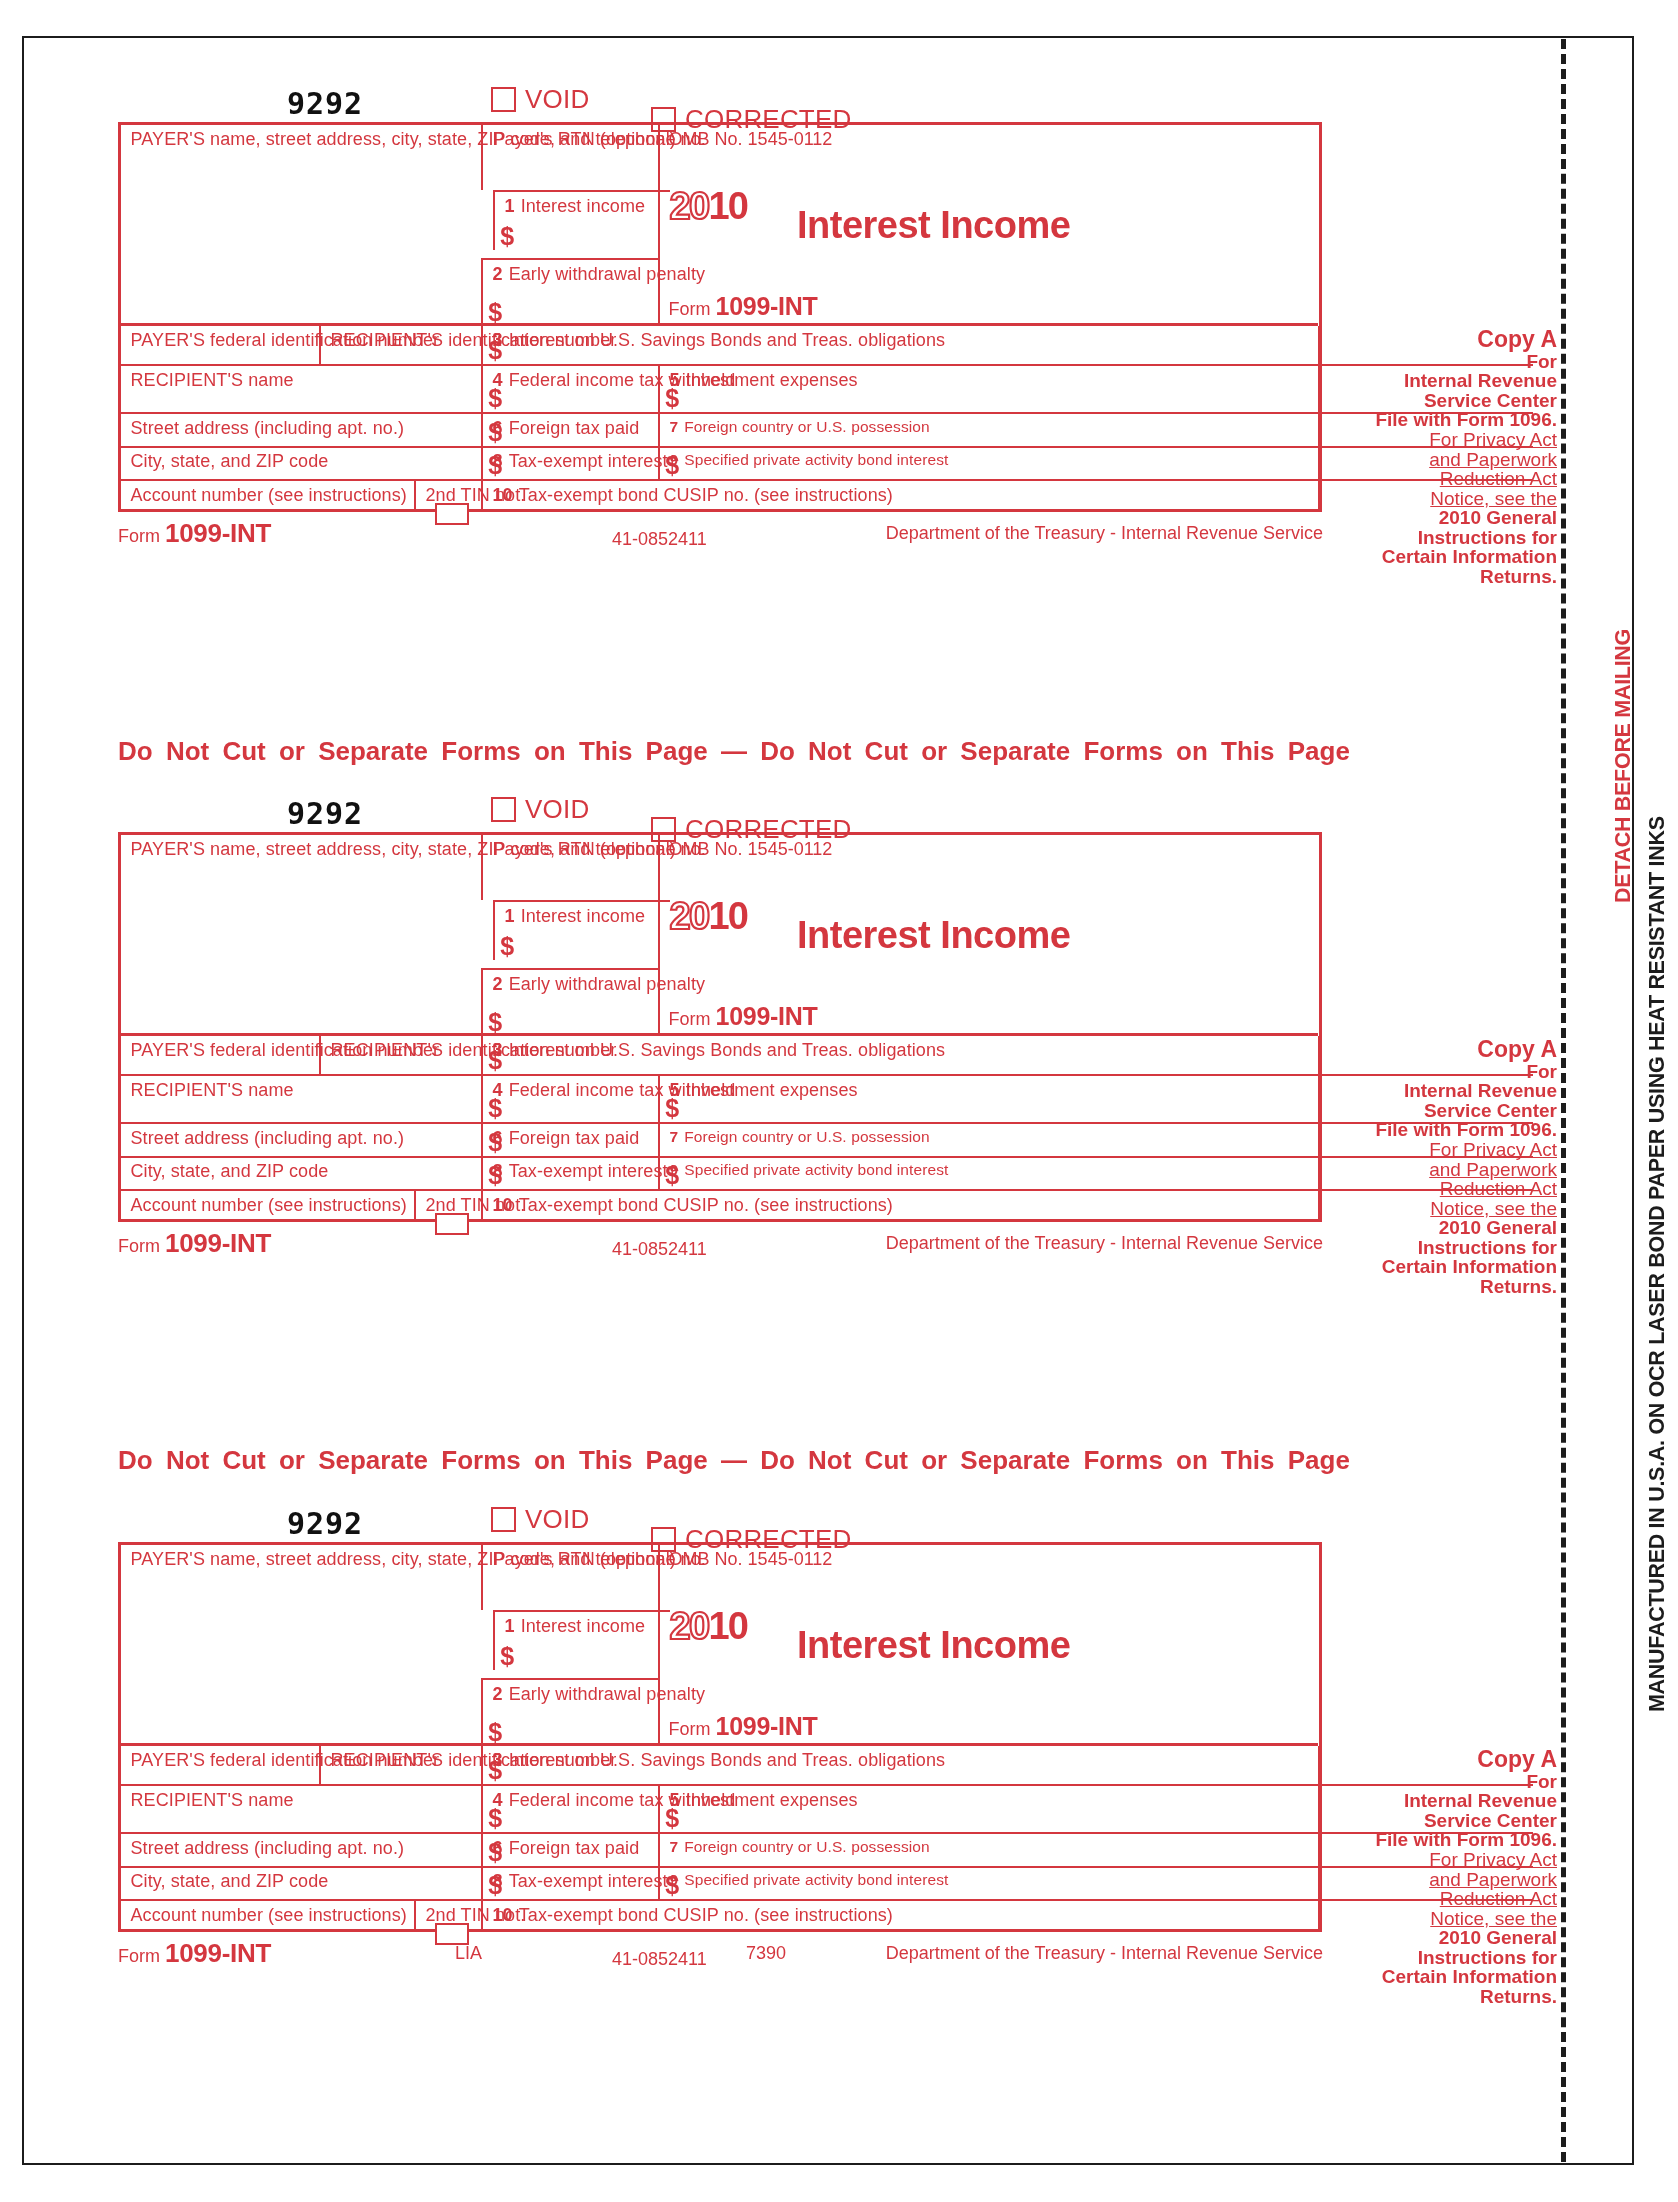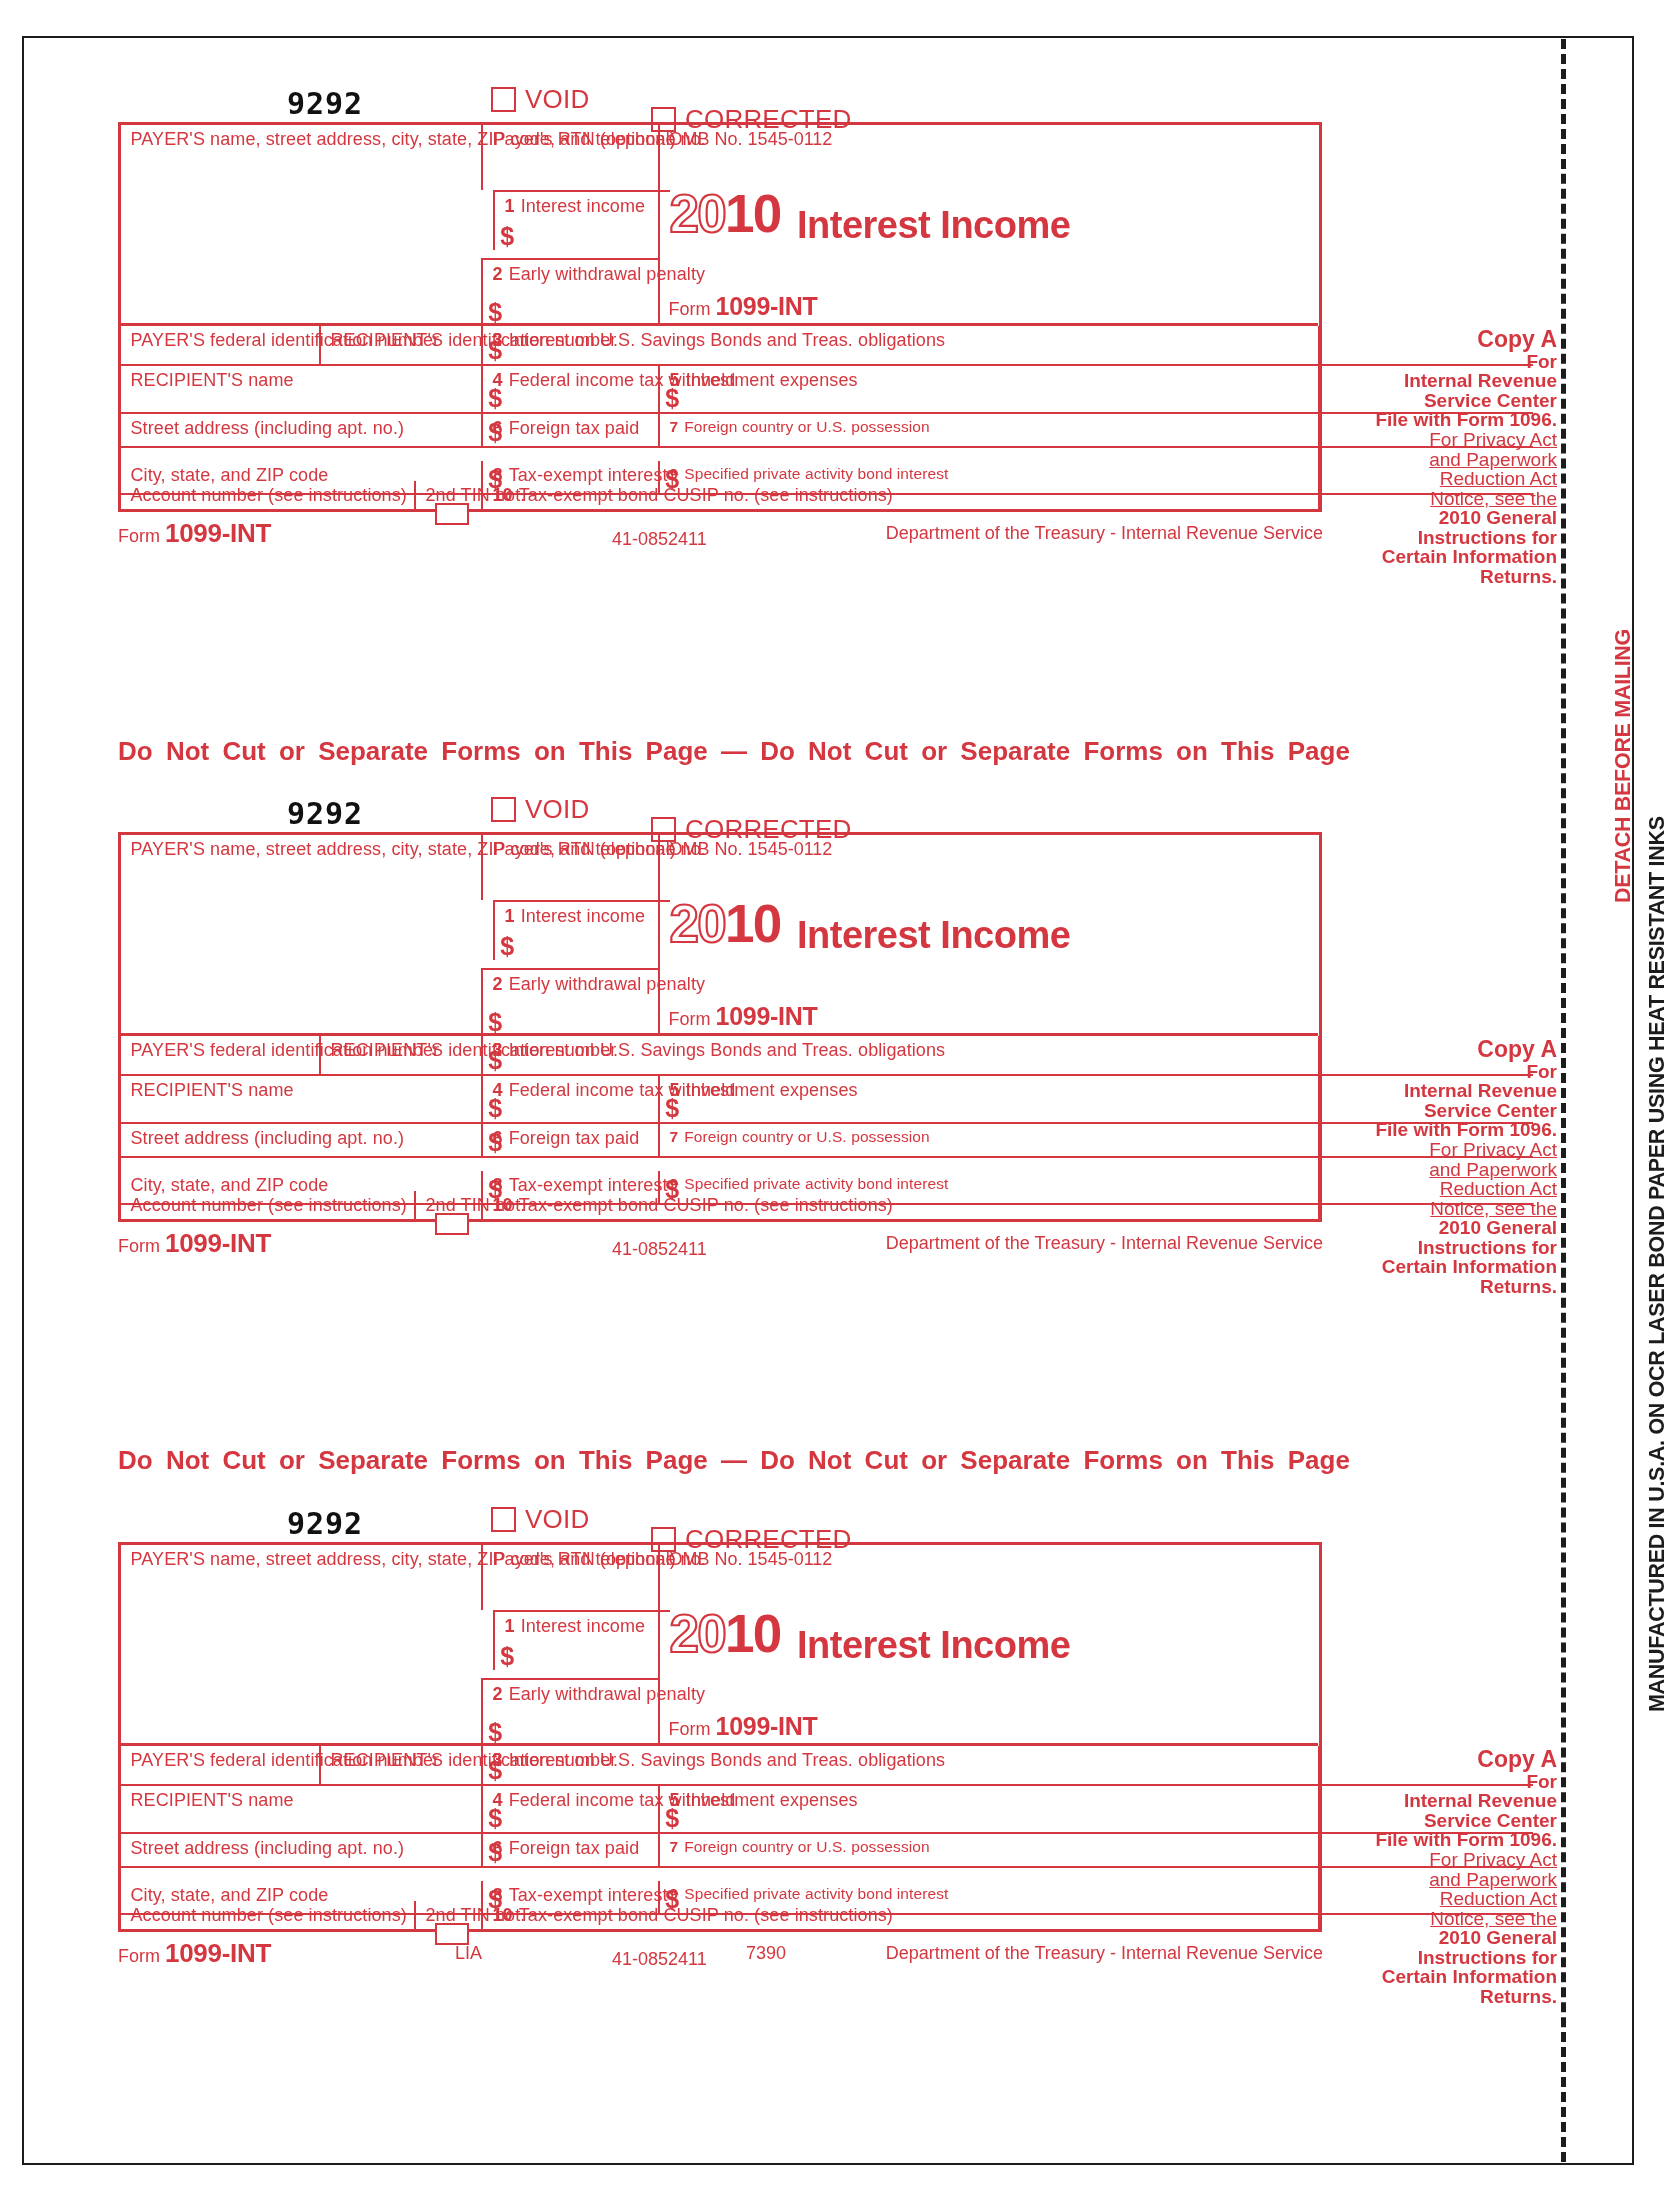--- a/index.html
+++ b/index.html
@@ -155,21 +155,21 @@
     position: absolute;
     left: 8.6px; top: 4.3px;
     font-size: 18px;
     color: #d4373f;
     white-space: nowrap;
   }
   .year {
     position: absolute;
     left: 9.5px;
     top: 62px;
-    font-size: 53px;
+    font-size: 38px;
     font-weight: bold;
     letter-spacing: -1.7px;
     line-height: 1;
     color: #d4373f;
     font-family: "Liberation Sans", sans-serif;
   }
   .year .hollow {
     color: transparent;
     -webkit-text-stroke: 2.2px #d4373f;
   }
@@ -200,21 +200,21 @@
     left: 0;
     top: 201px;
     width: 1197px;
     height: 185px;
   }
   .row { position: absolute; left: 0; width: 1412px; border-bottom: 2.6px solid #d4373f; }
   .row:last-child { border-bottom: none; }
   .r1 { top: 0;    height: 40px; }
   .r2 { top: 40px; height: 48px; }
   .r3 { top: 88px; height: 34px; }
-  .r4 { top: 135px; height: 34px; }
+  .r4 { top: 121px; height: 34px; }
   .r5 { top: 155px; height: 30px; border-bottom: none; }
 
   .seg { position: absolute; top: 0; height: 100%; }
   .seg + .seg { border-left: 2.6px solid #d4373f; }
 
   .copy-col {
     position: absolute;
     left: 1197px;
     top: 201px;
     width: 0;

